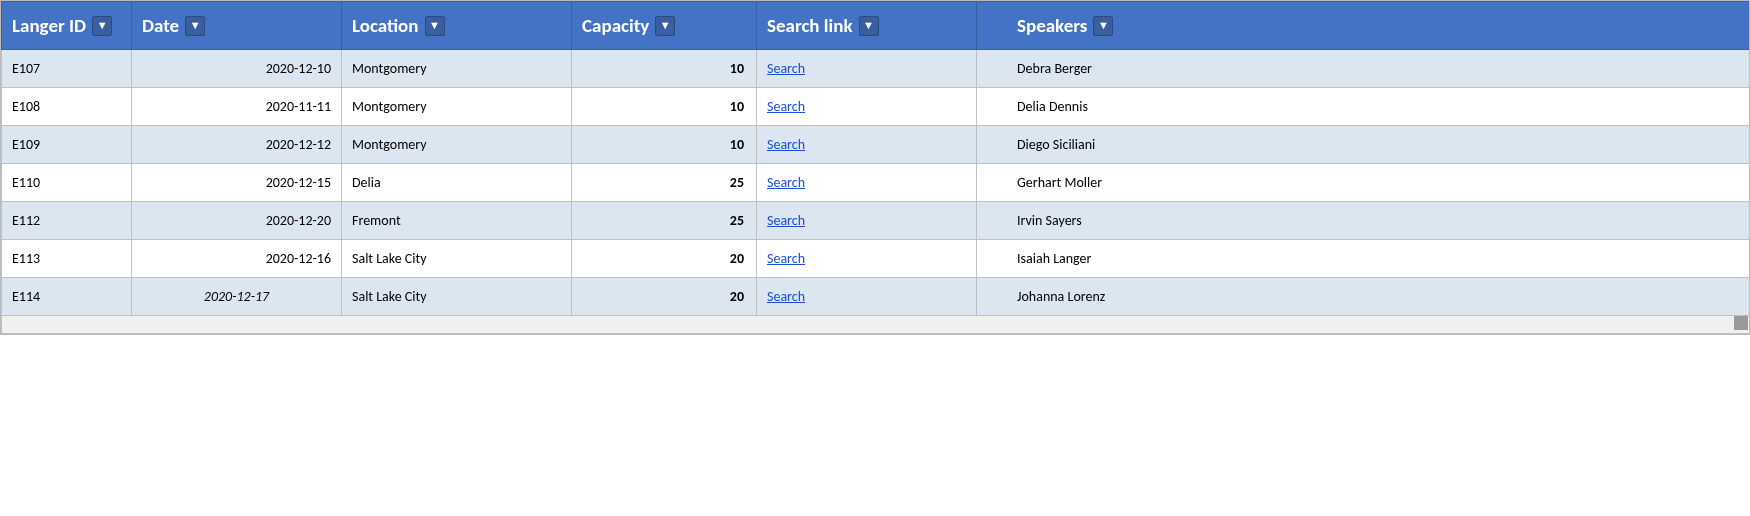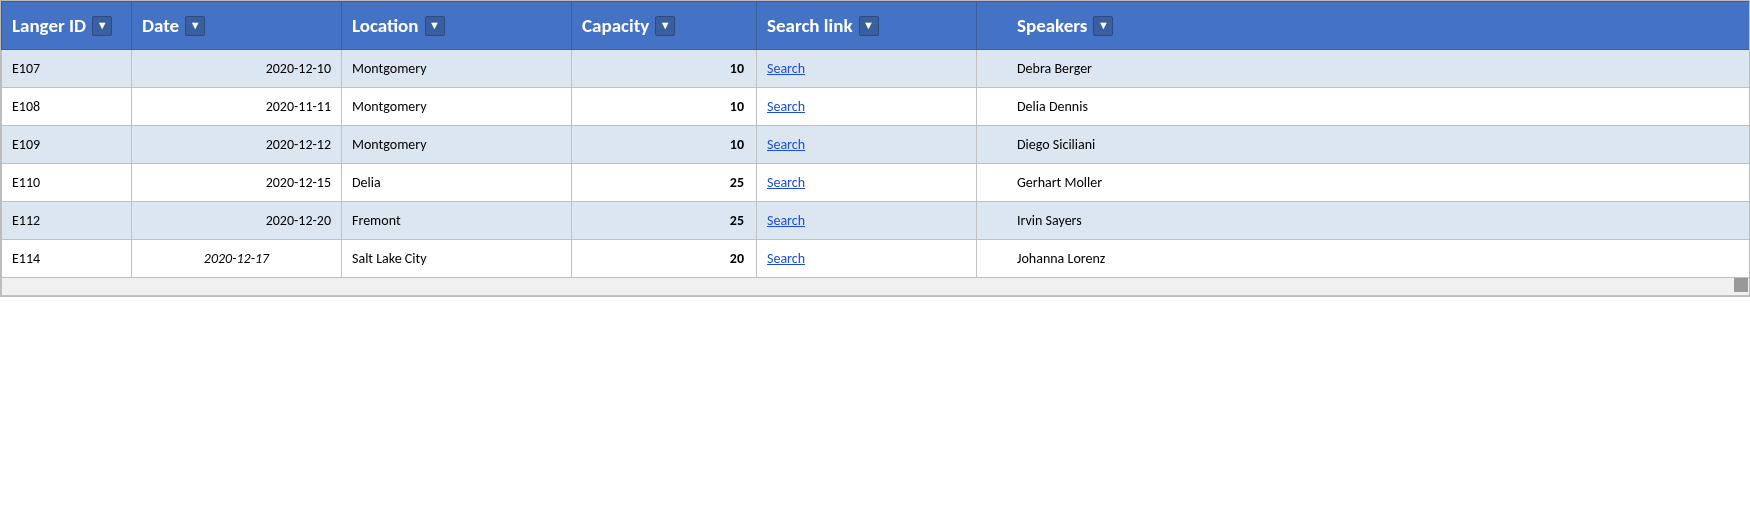--- a/index.html
+++ b/index.html
@@ -192,20 +192,28 @@
         </tr>
         <tr>
           <td class="col-event-id">E112</td>
           <td class="col-date" style="text-align: right;">2020-12-20</td>
           <td class="col-location">Fremont</td>
           <td class="col-capacity">25</td>
           <td class="col-search-link"><a class="search-link" href="#">Search</a></td>
           <td class="col-speakers speakers-cell">Irvin Sayers</td>
         </tr>
         <tr>
+          <td class="col-event-id">E113</td>
+          <td class="col-date" style="text-align: right;">2020-12-16</td>
+          <td class="col-location">Salt Lake City</td>
+          <td class="col-capacity">20</td>
+          <td class="col-search-link"><a class="search-link" href="#">Search</a></td>
+          <td class="col-speakers speakers-cell">Isaiah Langer</td>
+        </tr>
+        <tr>
           <td class="col-event-id">E114</td>
           <td class="col-date" style="text-align: center; font-style: italic;">2020-12-17</td>
           <td class="col-location">Salt Lake City</td>
           <td class="col-capacity">20</td>
           <td class="col-search-link"><a class="search-link" href="#">Search</a></td>
           <td class="col-speakers speakers-cell">Johanna Lorenz</td>
         </tr>
       </tbody>
     <tfoot>
       <tr>

